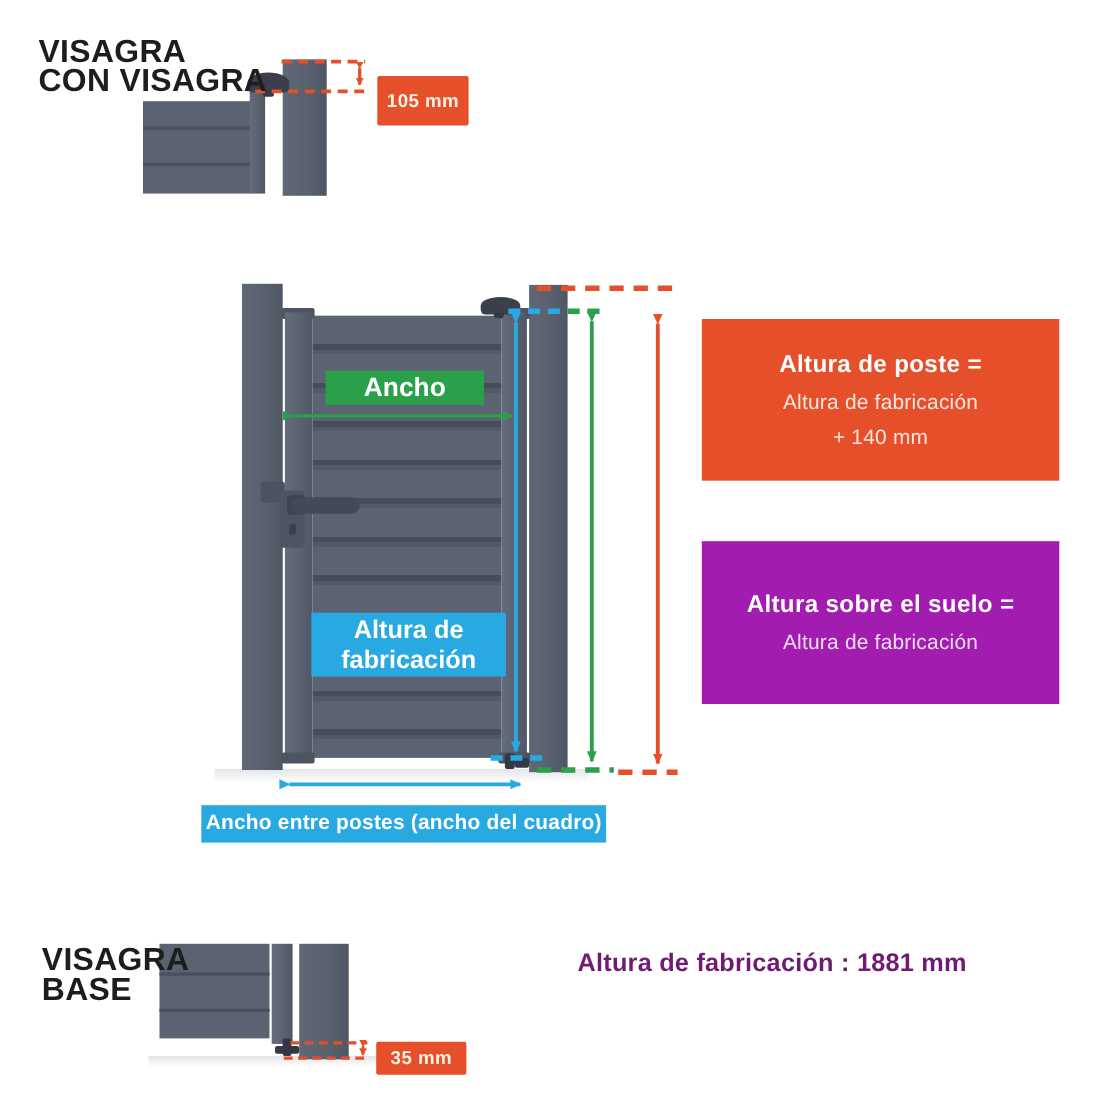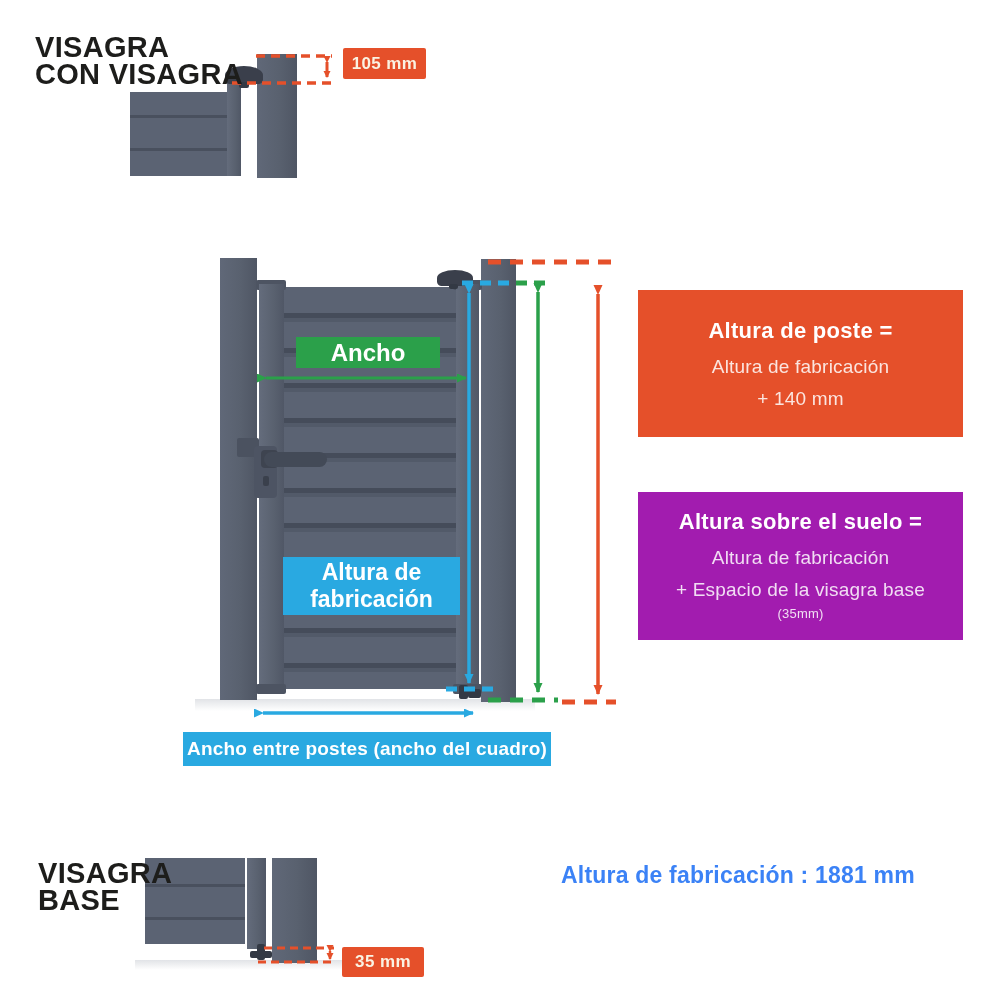--- a/index.html
+++ b/index.html
@@ -19,25 +19,24 @@
     font-weight: 700;
     font-size: 29px;
     line-height: 27px;
     color: #1d1d1b;
     letter-spacing: 0.3px;
     z-index: 4;
   }
   .spec-line {
     font-weight: 700;
     font-size: 23px;
-    color: #3b82f6;
+    color: #701a75;
     letter-spacing: 0.2px;
     margin-bottom: 15px;
     white-space: nowrap;
-    margin-left: 36px;
   }
 
   
   .post {
     background: linear-gradient(90deg, #606878 0%, #59616f 55%, #4f5664 100%);
     z-index: 1;
   }
   .stile {
     background: linear-gradient(90deg, #646c7c 0%, #59616f 60%, #505766 100%);
     z-index: 2;
@@ -173,21 +172,21 @@
 
   <div class="abs panel" style="left:130px; top:92px; width:98px; height:84px;">
     <div class="panel-line" style="top:23px;"></div>
     <div class="panel-line" style="top:56px;"></div>
   </div>
   <div class="abs stile" style="left:227px; top:82px; width:14px; height:94px;"></div>
   <div class="abs post" style="left:257px; top:54px; width:40px; height:124px;"></div>
   <div class="abs hinge-cap" style="left:225px; top:66px; width:38px; height:18px;"></div>
   <div class="abs hinge-dark" style="left:239px; top:82px; width:10px; height:6px;"></div>
 
-  <div class="abs dim-badge" style="left:343px; top:48px; width:83px; height:31px;">
+  <div class="abs dim-badge" style="left:343px; top:69px; width:83px; height:45px;">
     <span>105 mm</span>
   </div>
 
   <div class="abs ground-shadow" style="left:195px; top:699px; width:340px; height:12px;"></div>
 
   <div class="abs post" style="left:220px; top:258px; width:37px; height:442px;"></div>
 
   <div class="abs slats" style="left:284px; top:287px; width:172px; height:402px;"></div>
 
   <div class="abs stile-cap" style="left:256px; top:280px; width:30px; height:10px;"></div>
@@ -227,21 +226,20 @@
 
   <div class="abs info-box box-orange" style="left:638px; top:290px; width:325px; height:147px;">
     <div class="box-title">Altura de poste =</div>
     <div class="box-line">Altura de fabricación</div>
     <div class="box-line">+ 140 mm</div>
   </div>
 
   <div class="abs info-box box-green" style="left:638px; top:492px; width:325px; height:148px;">
     <div class="box-title">Altura sobre el suelo =</div>
     <div class="box-line">Altura de fabricación</div>
-    <div class="box-line"><span>+ Espacio de la visagra base</span> <span class="box-note">(35mm)</span></div>
   </div>
 
   <div class="abs section-title" style="left:38px; top:860px;">
     <div>VISAGRA</div>
     <div>BASE</div>
   </div>
 
   <div class="abs ground-shadow" style="left:135px; top:960px; width:210px; height:10px;"></div>
 
   <div class="abs panel" style="left:145px; top:858px; width:100px; height:86px;">

